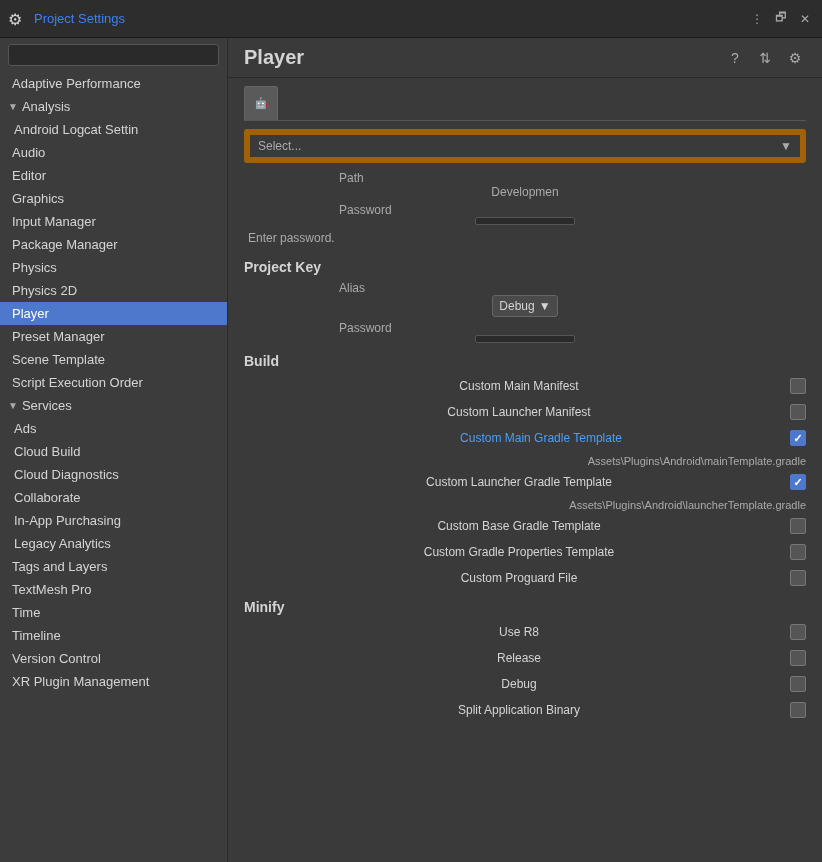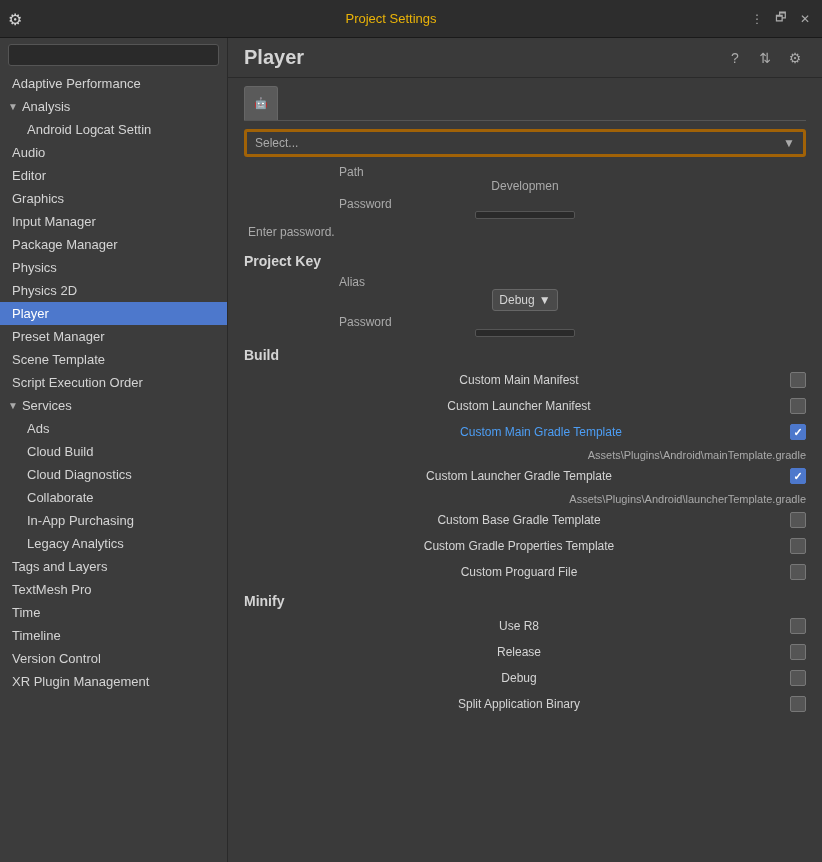--- a/index.html
+++ b/index.html
@@ -25,22 +25,21 @@
     .title-bar-icon {
       width: 18px;
       height: 18px;
       margin-right: 8px;
       color: #d4d4d4;
       font-size: 16px;
     }
     .title-bar-title {
       flex: 1;
       font-size: 13px;
-      color: #eab308;
-      text-align: center;
+      color: #3b82f6;
     }
     .title-bar-controls {
       display: flex;
       gap: 6px;
     }
     .title-bar-btn {
       width: 18px;
       height: 18px;
       display: flex;
       align-items: center;
@@ -87,21 +86,21 @@
       font-size: 13px;
       display: flex;
       align-items: center;
       user-select: none;
     }
     .sidebar-item.active {
       background: #4d78cc;
       color: #fff;
     }
     .sidebar-item.indent {
-      padding-left: 27px;
+      padding-left: 14px;
     }
     .sidebar-section {
       display: flex;
       align-items: center;
       gap: 4px;
       padding: 4px 8px;
       cursor: pointer;
       font-size: 13px;
       color: #d4d4d4;
       user-select: none;
@@ -164,21 +163,21 @@
     
     .select-row {
       display: flex;
       align-items: center;
       gap: 8px;
       margin-bottom: 8px;
     }
     .select-input {
       flex: 1;
       background: #3a3a3a;
-      border: 3px solid #a16207;
+      border: 6px solid #a16207;
       border-radius: 3px;
       color: #aaa;
       padding: 4px 8px;
       font-size: 12px;
       display: flex;
       align-items: center;
       justify-content: space-between;
       cursor: pointer;
       min-height: 22px;
     }

